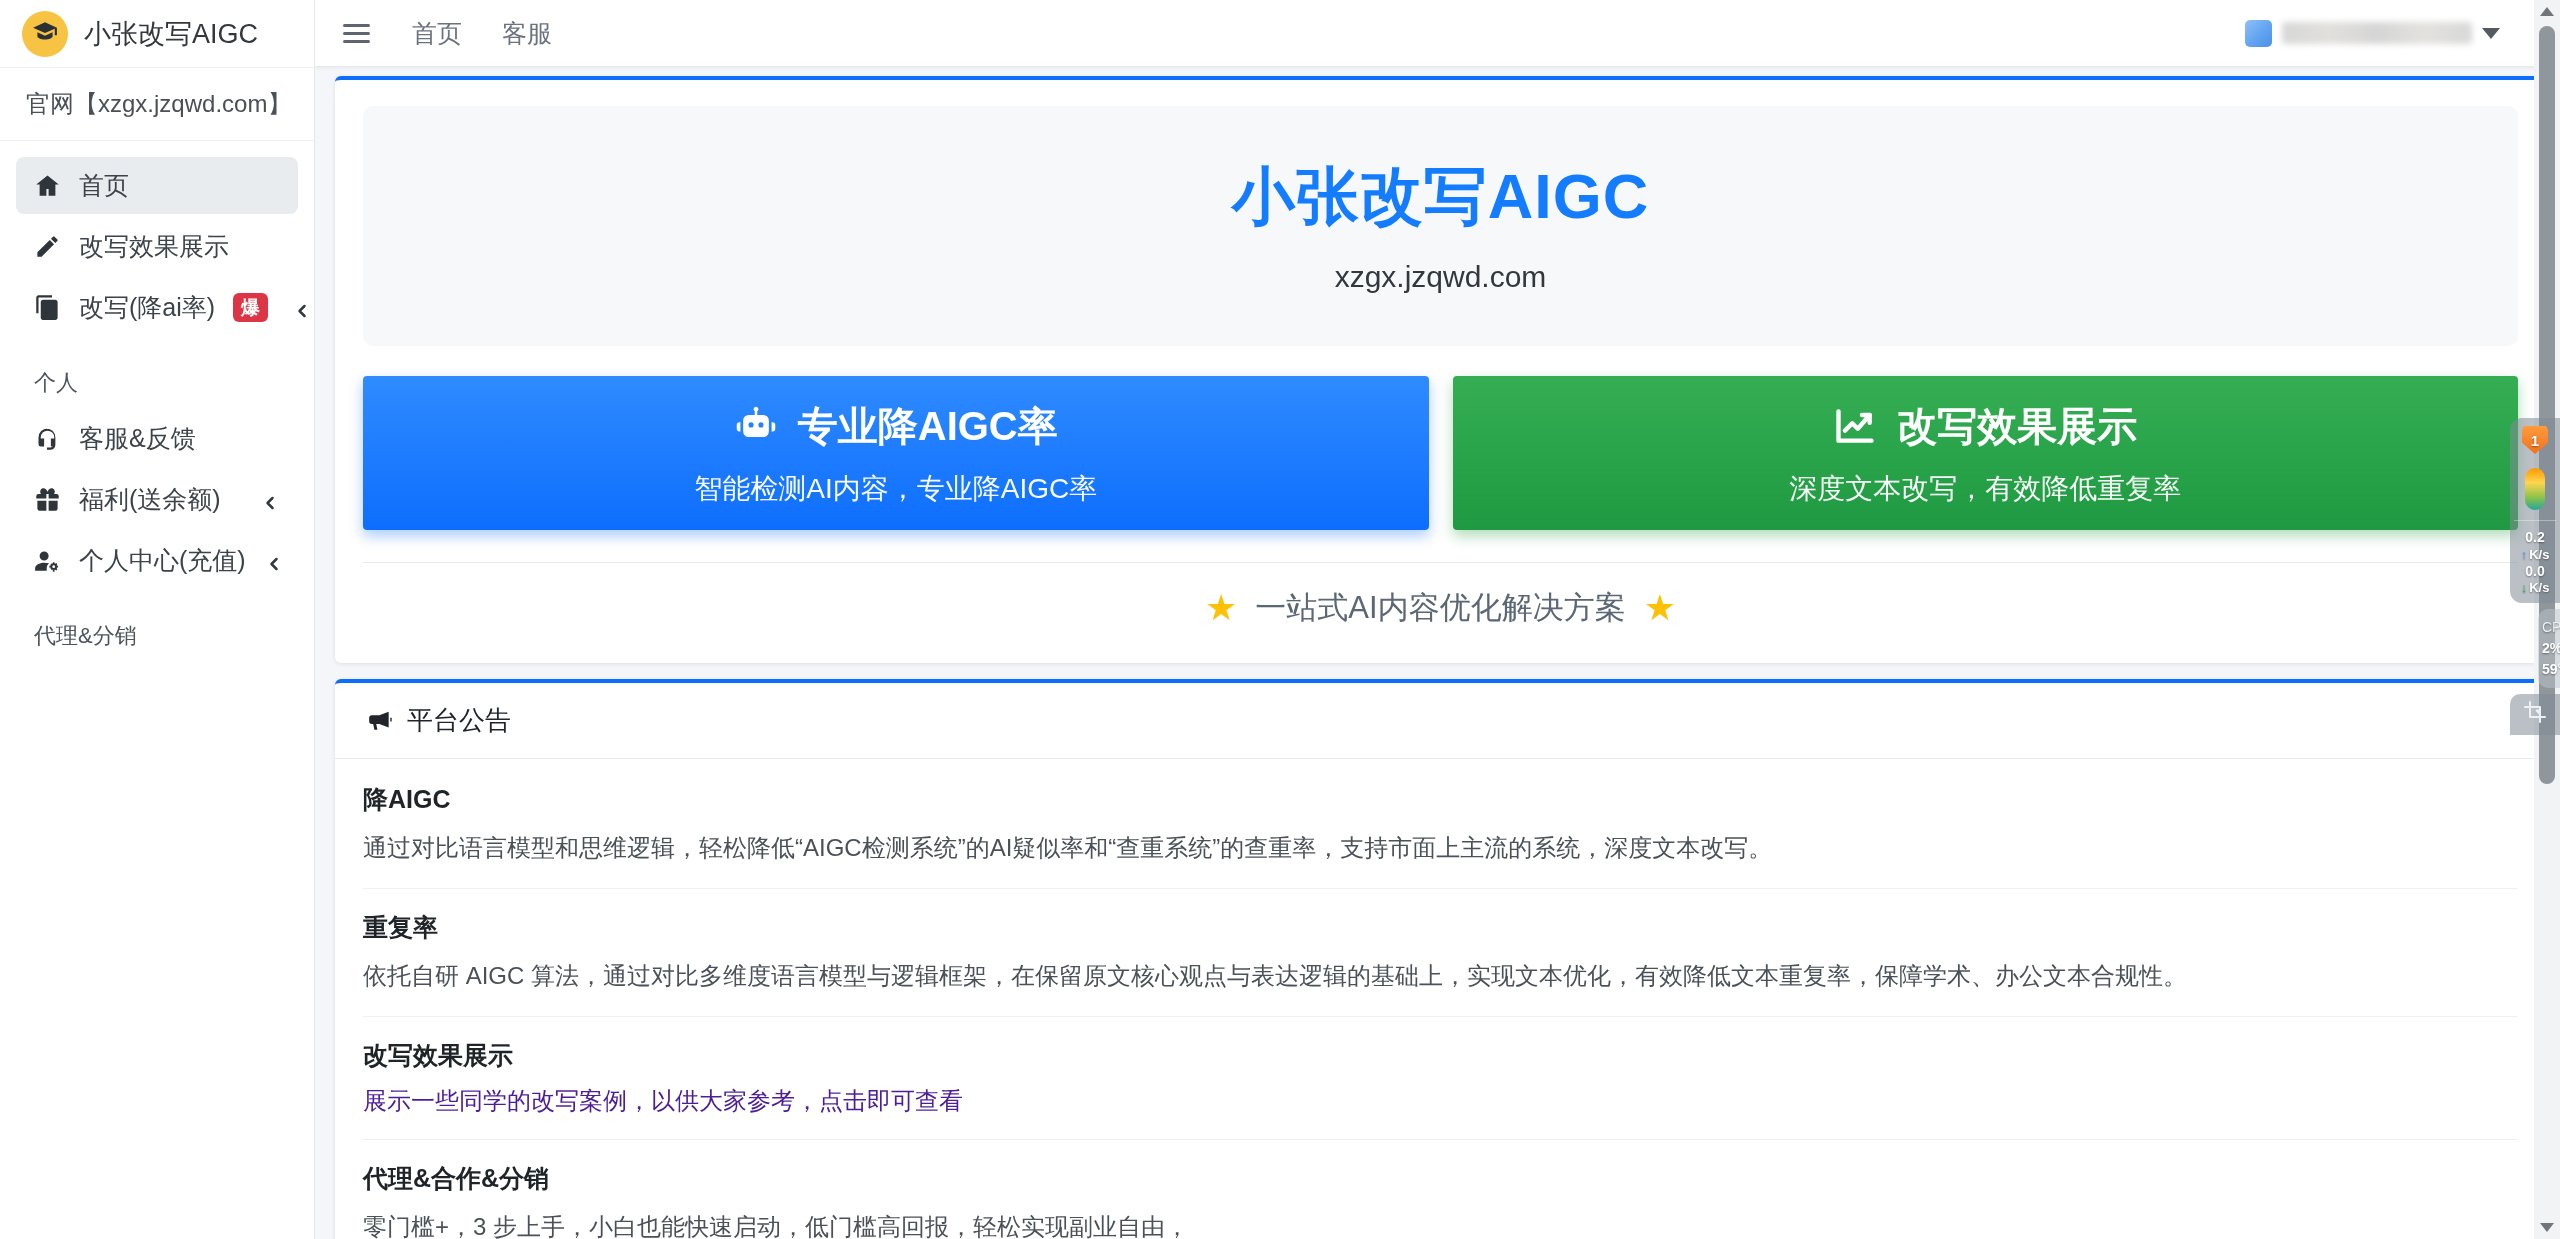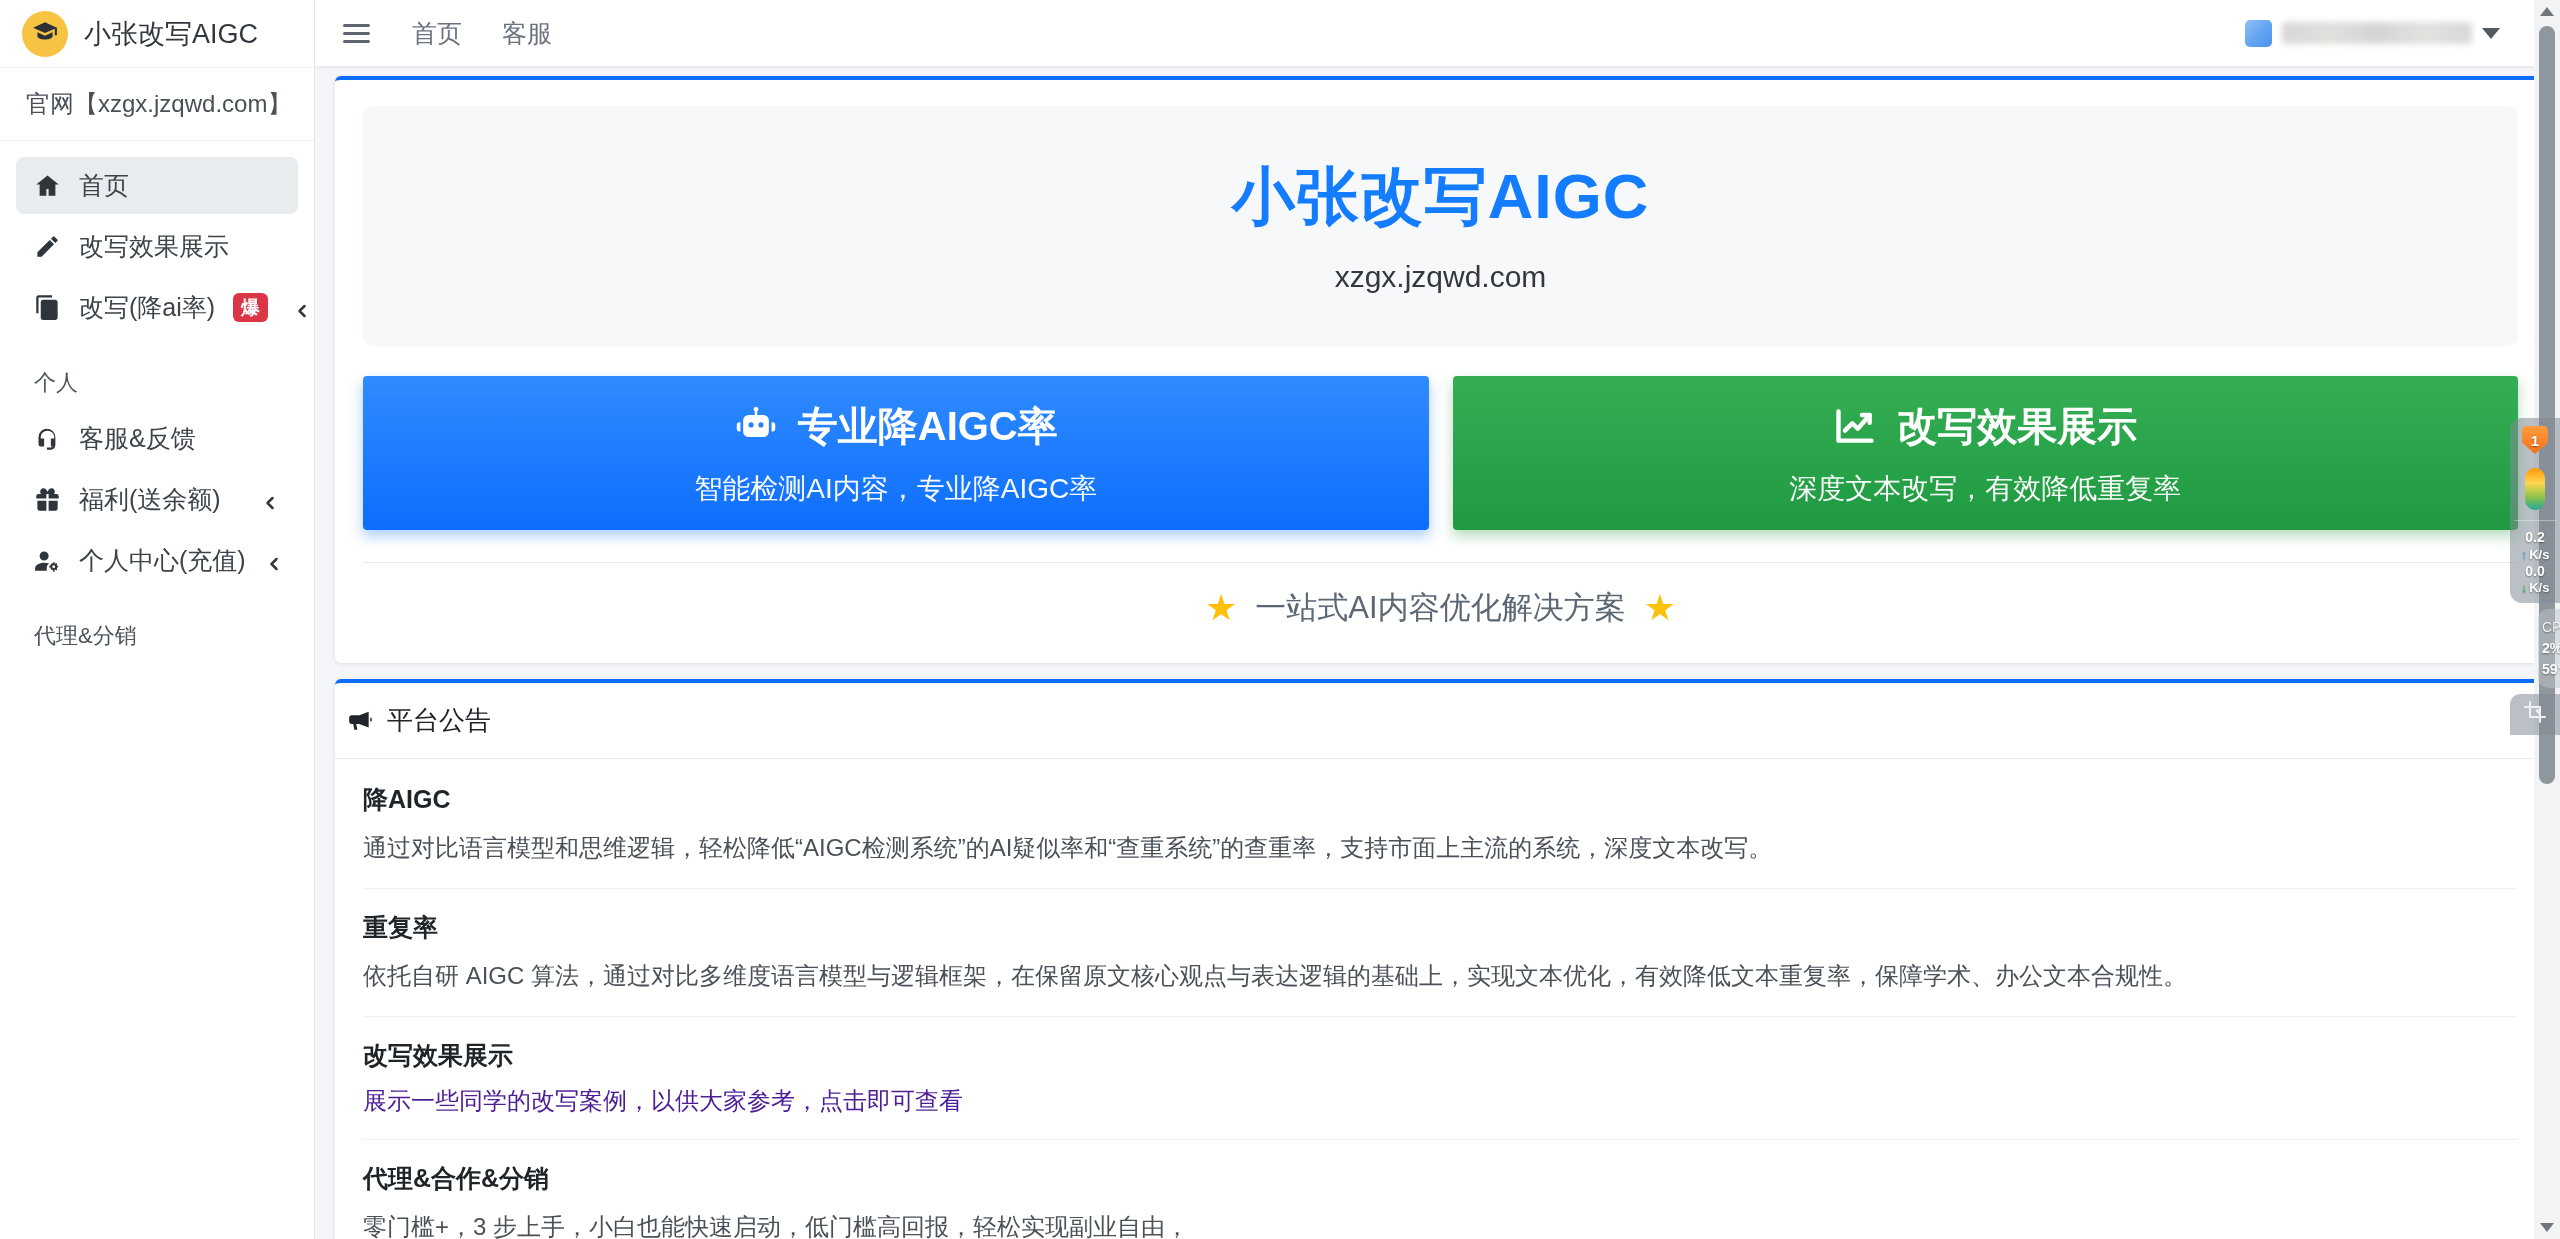--- a/index.html
+++ b/index.html
@@ -54,21 +54,21 @@
   .banner-title { font-size:40px; font-weight:bold; display:flex; align-items:center; gap:20px; }
   .banner-title .b-icon { width:44px; height:44px; }
   .banner-title .b-icon svg { width:100%; height:100%; }
   .banner-sub { font-size:28px; opacity:.97; }
 
   .hr { height:1px; background:#e9ecef; margin:32px 28px 0; }
   .star-row { display:flex; align-items:center; justify-content:center; gap:18px; padding:24px 0 32px; font-size:31px; color:#5b6774; }
   .star { color:#ffc107; font-size:36px; line-height:1; }
   .star::before { content:"★"; }
 
-  .ann-header { display:flex; align-items:center; gap:14px; padding:20px 12px; font-size:26px; color:#212529; border-bottom:1px solid #e9ecef; }
+  .ann-header { display:flex; align-items:center; gap:14px; padding:20px 32px; font-size:26px; color:#212529; border-bottom:1px solid #e9ecef; }
   .ann-header .a-icon { width:26px; height:26px; color:#212529; }
   .ann-header .a-icon svg { width:100%; height:100%; }
   .ann-body { padding:2px 28px 20px; }
   .ann-section { padding:22px 0; border-bottom:1px solid #eef0f3; }
   .ann-section:last-child { border-bottom:none; }
   .ann-heading { font-size:25px; font-weight:bold; color:#1f2428; margin-bottom:13px; }
   .ann-text { font-size:24px; color:#4a5158; line-height:1.55; }
   .ann-link { color:#4c1d95; font-size:24px; cursor:pointer; text-decoration:none; }
 
   

